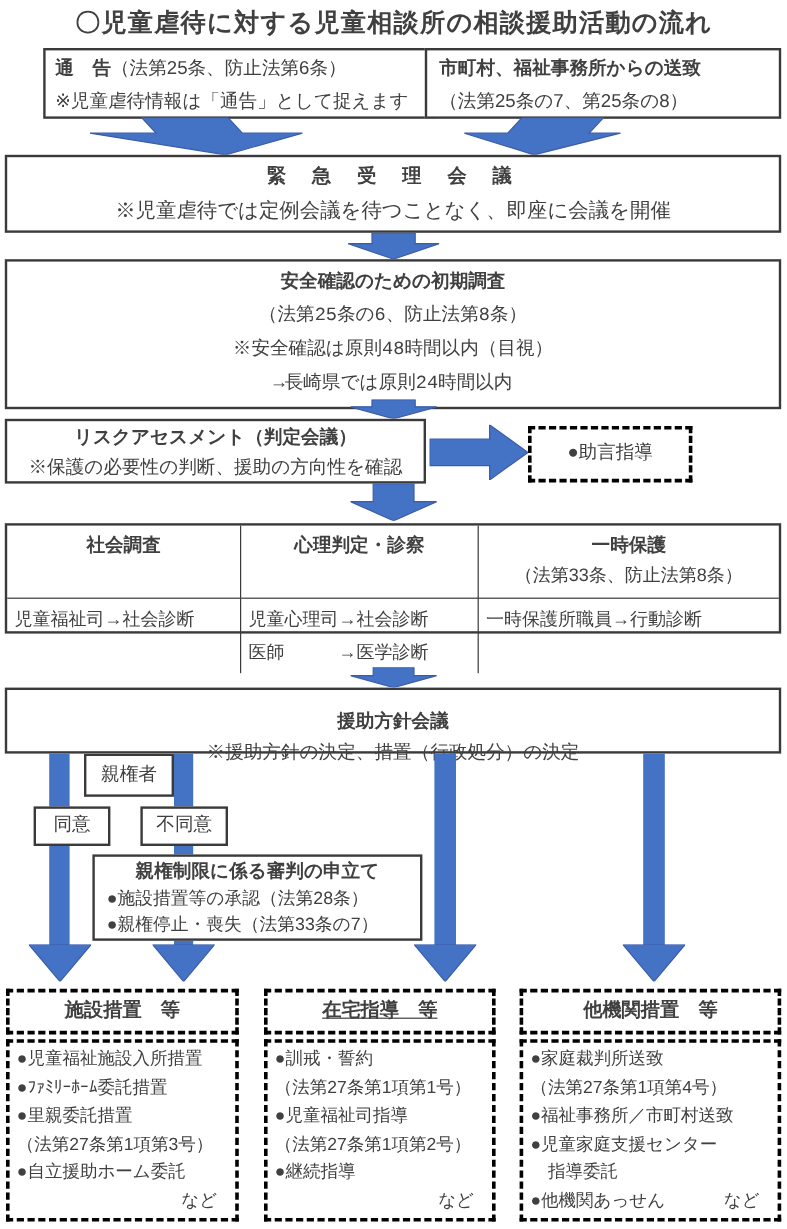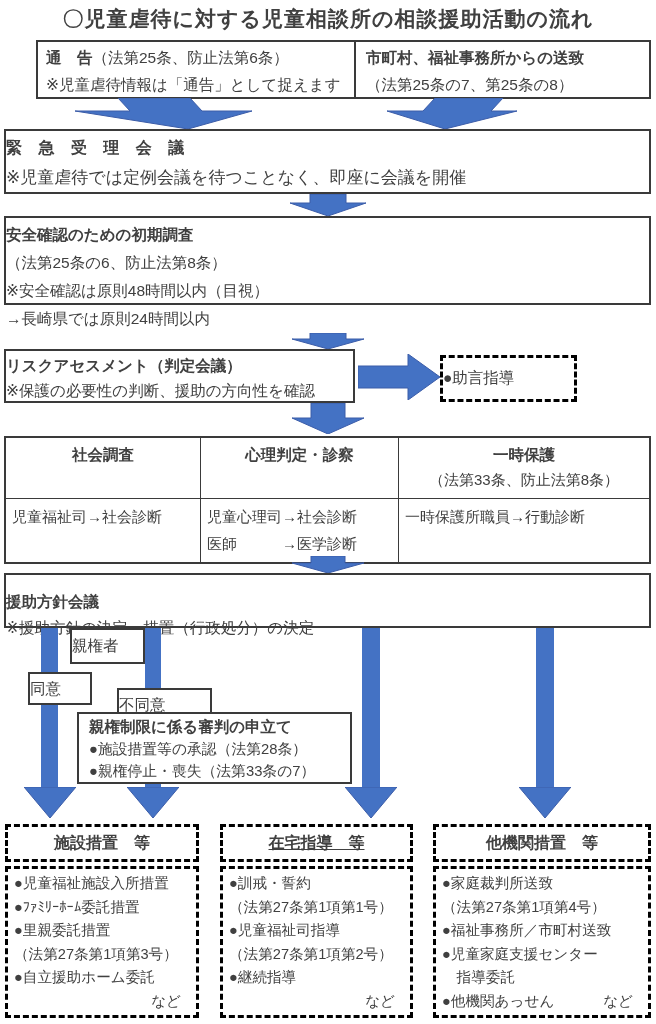--- a/index.html
+++ b/index.html
@@ -3,32 +3,32 @@
 <meta charset="utf-8">
 <style>
   html,body{margin:0;padding:0;background:#fff;}
   .stage{
     position:relative;width:656px;height:1024px;background:#fff;overflow:hidden;
     font-family:"Liberation Sans","DejaVu Sans",sans-serif;color:#404040;
     --arrow-fill:#4472C4;--arrow-stroke:#3B5CA8;
   }
   .box{position:absolute;box-sizing:border-box;background:#fff;border:2px solid #3a3a3a;}
   .dashed{position:absolute;box-sizing:border-box;background:#fff;border:3px dashed #000;}
-  .center{}
+  .center{text-align:center;font-family:Liberation Mono, monospace;}
   .b{font-weight:bold;}
   .page-title{position:absolute;top:5px;left:0;width:100%;text-align:center;
     font-size:21px;font-weight:bold;letter-spacing:1px;}
   svg{position:absolute;display:block;}
   .arr{fill:var(--arrow-fill);stroke:var(--arrow-stroke);stroke-width:1;}
   .bar{position:absolute;background:var(--arrow-fill);z-index:1;}
   .overbox{z-index:2;}
   
   .smalltext{font-size:15.5px;line-height:27px;}
   
-  .stable{position:absolute;left:4px;top:436px;width:647px;height:128px;
+  .stable{position:absolute;left:4px;top:436px;width:647px;height:92px;
     border:2px solid #3a3a3a;box-sizing:border-box;display:grid;
     grid-template-columns:195px 198px 1fr;grid-template-rows:61px 1fr;background:#fff;}
   .cell{box-sizing:border-box;font-size:15px;padding:4px 6px;}
   .cell.rb{border-right:1.5px solid #3a3a3a;}
   .cell.bb{border-bottom:1.5px solid #3a3a3a;}
   .cell .hd{font-weight:bold;text-align:center;font-size:15.5px;line-height:25px;}
   .cell .sub{text-align:center;line-height:25px;}
   .cell .row{line-height:27px;}
   
   .out-head{font-weight:bold;font-size:16px;text-align:center;line-height:31px;}
@@ -61,21 +61,21 @@
 
   <div class="box center" style="left:4px;top:129px;width:647px;height:65px;padding-top:2px;font-size:16px;line-height:30px;">
     <div class="b" style="letter-spacing:6px;">緊 急 受 理 会 議</div>
     <div style="font-size:17px;letter-spacing:0;">※児童虐待では定例会議を待つことなく、即座に会議を開催</div>
   </div>
 
   <svg style="left:290px;top:194px;" width="76" height="22" viewBox="0 0 76 22">
     <polygon class="arr" points="20,0 56,0 56,9 76,9 38,22 0,9 20,9"></polygon>
   </svg>
 
-  <div class="box center" style="left:4px;top:216px;width:647px;height:89px;padding-top:3px;font-size:15.5px;line-height:28px;">
+  <div class="box center" style="left:4px;top:216px;width:647px;height:125px;padding-top:3px;font-size:15.5px;line-height:28px;">
     <div class="b">安全確認のための初期調査</div>
     <div>（法第25条の6、防止法第8条）</div>
     <div>※安全確認は原則48時間以内（目視）</div>
     <div>→長崎県では原則24時間以内</div>
   </div>
 
   <svg style="left:292px;top:333px;" width="72" height="16" viewBox="0 0 72 16">
     <polygon class="arr" points="18,0 54,0 54,6 72,6 36,16 0,6 18,6"></polygon>
   </svg>
 
@@ -145,21 +145,21 @@
   <svg style="left:519px;top:787px;z-index:1;" width="52" height="31" viewBox="0 0 52 31">
     <polygon class="arr" points="0,0 52,0 26,31"></polygon>
   </svg>
 
   <div class="box center overbox" style="left:70px;top:628px;width:75px;height:36px;font-size:15.5px;line-height:32px;">
     <span>親権者</span>
   </div>
   <div class="box center overbox" style="left:28px;top:672px;width:64px;height:33px;font-size:15.5px;line-height:29px;">
     <span>同意</span>
   </div>
-  <div class="box center overbox" style="left:117px;top:688px;width:95px;height:33px;font-size:15.5px;line-height:29px;">
+  <div class="box center overbox" style="left:117px;top:672px;width:73px;height:33px;font-size:15.5px;line-height:29px;">
     <span>不同意</span>
   </div>
 
   <div class="box overbox" style="left:77px;top:712px;width:275px;height:72px;padding:2px 10px;font-size:14.8px;line-height:22px;">
     <div class="b center" style="font-size:15.5px;">親権制限に係る審判の申立て</div>
     <div>●施設措置等の承認（法第28条）</div>
     <div>●親権停止・喪失（法第33条の7）</div>
   </div>
 
   <div class="dashed out-head" style="left:5px;top:824px;width:194px;height:38px;">

